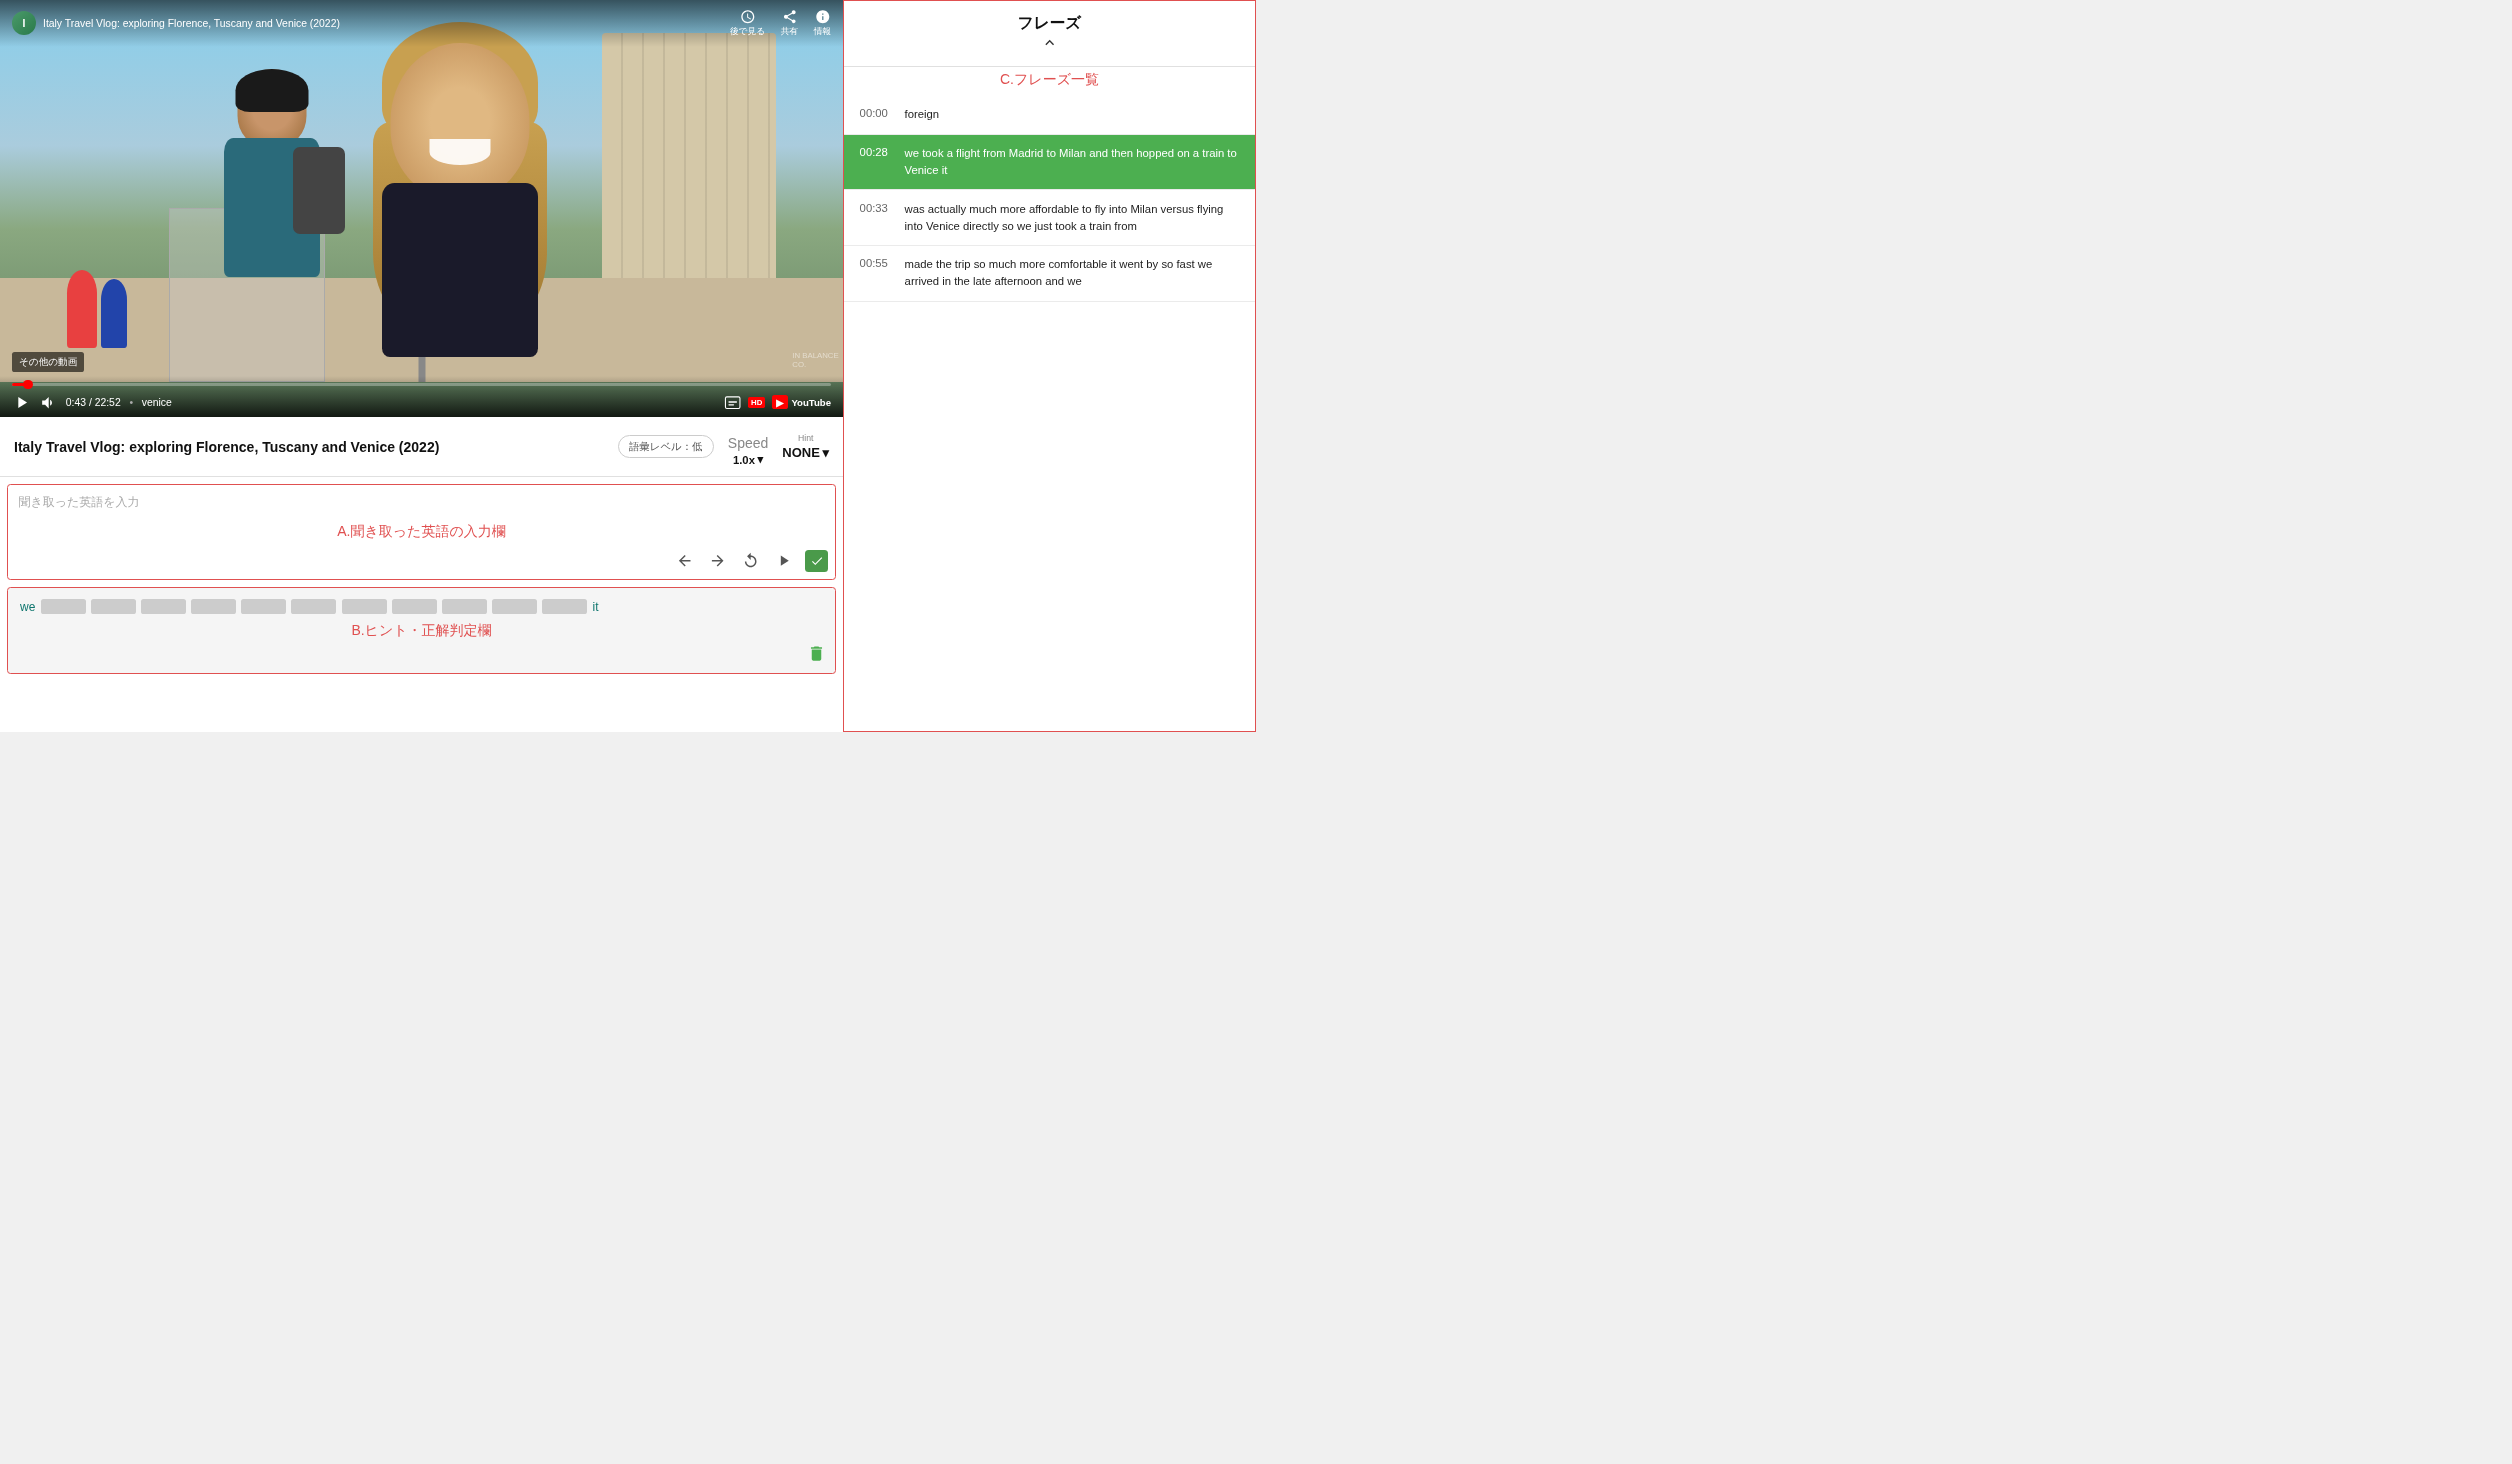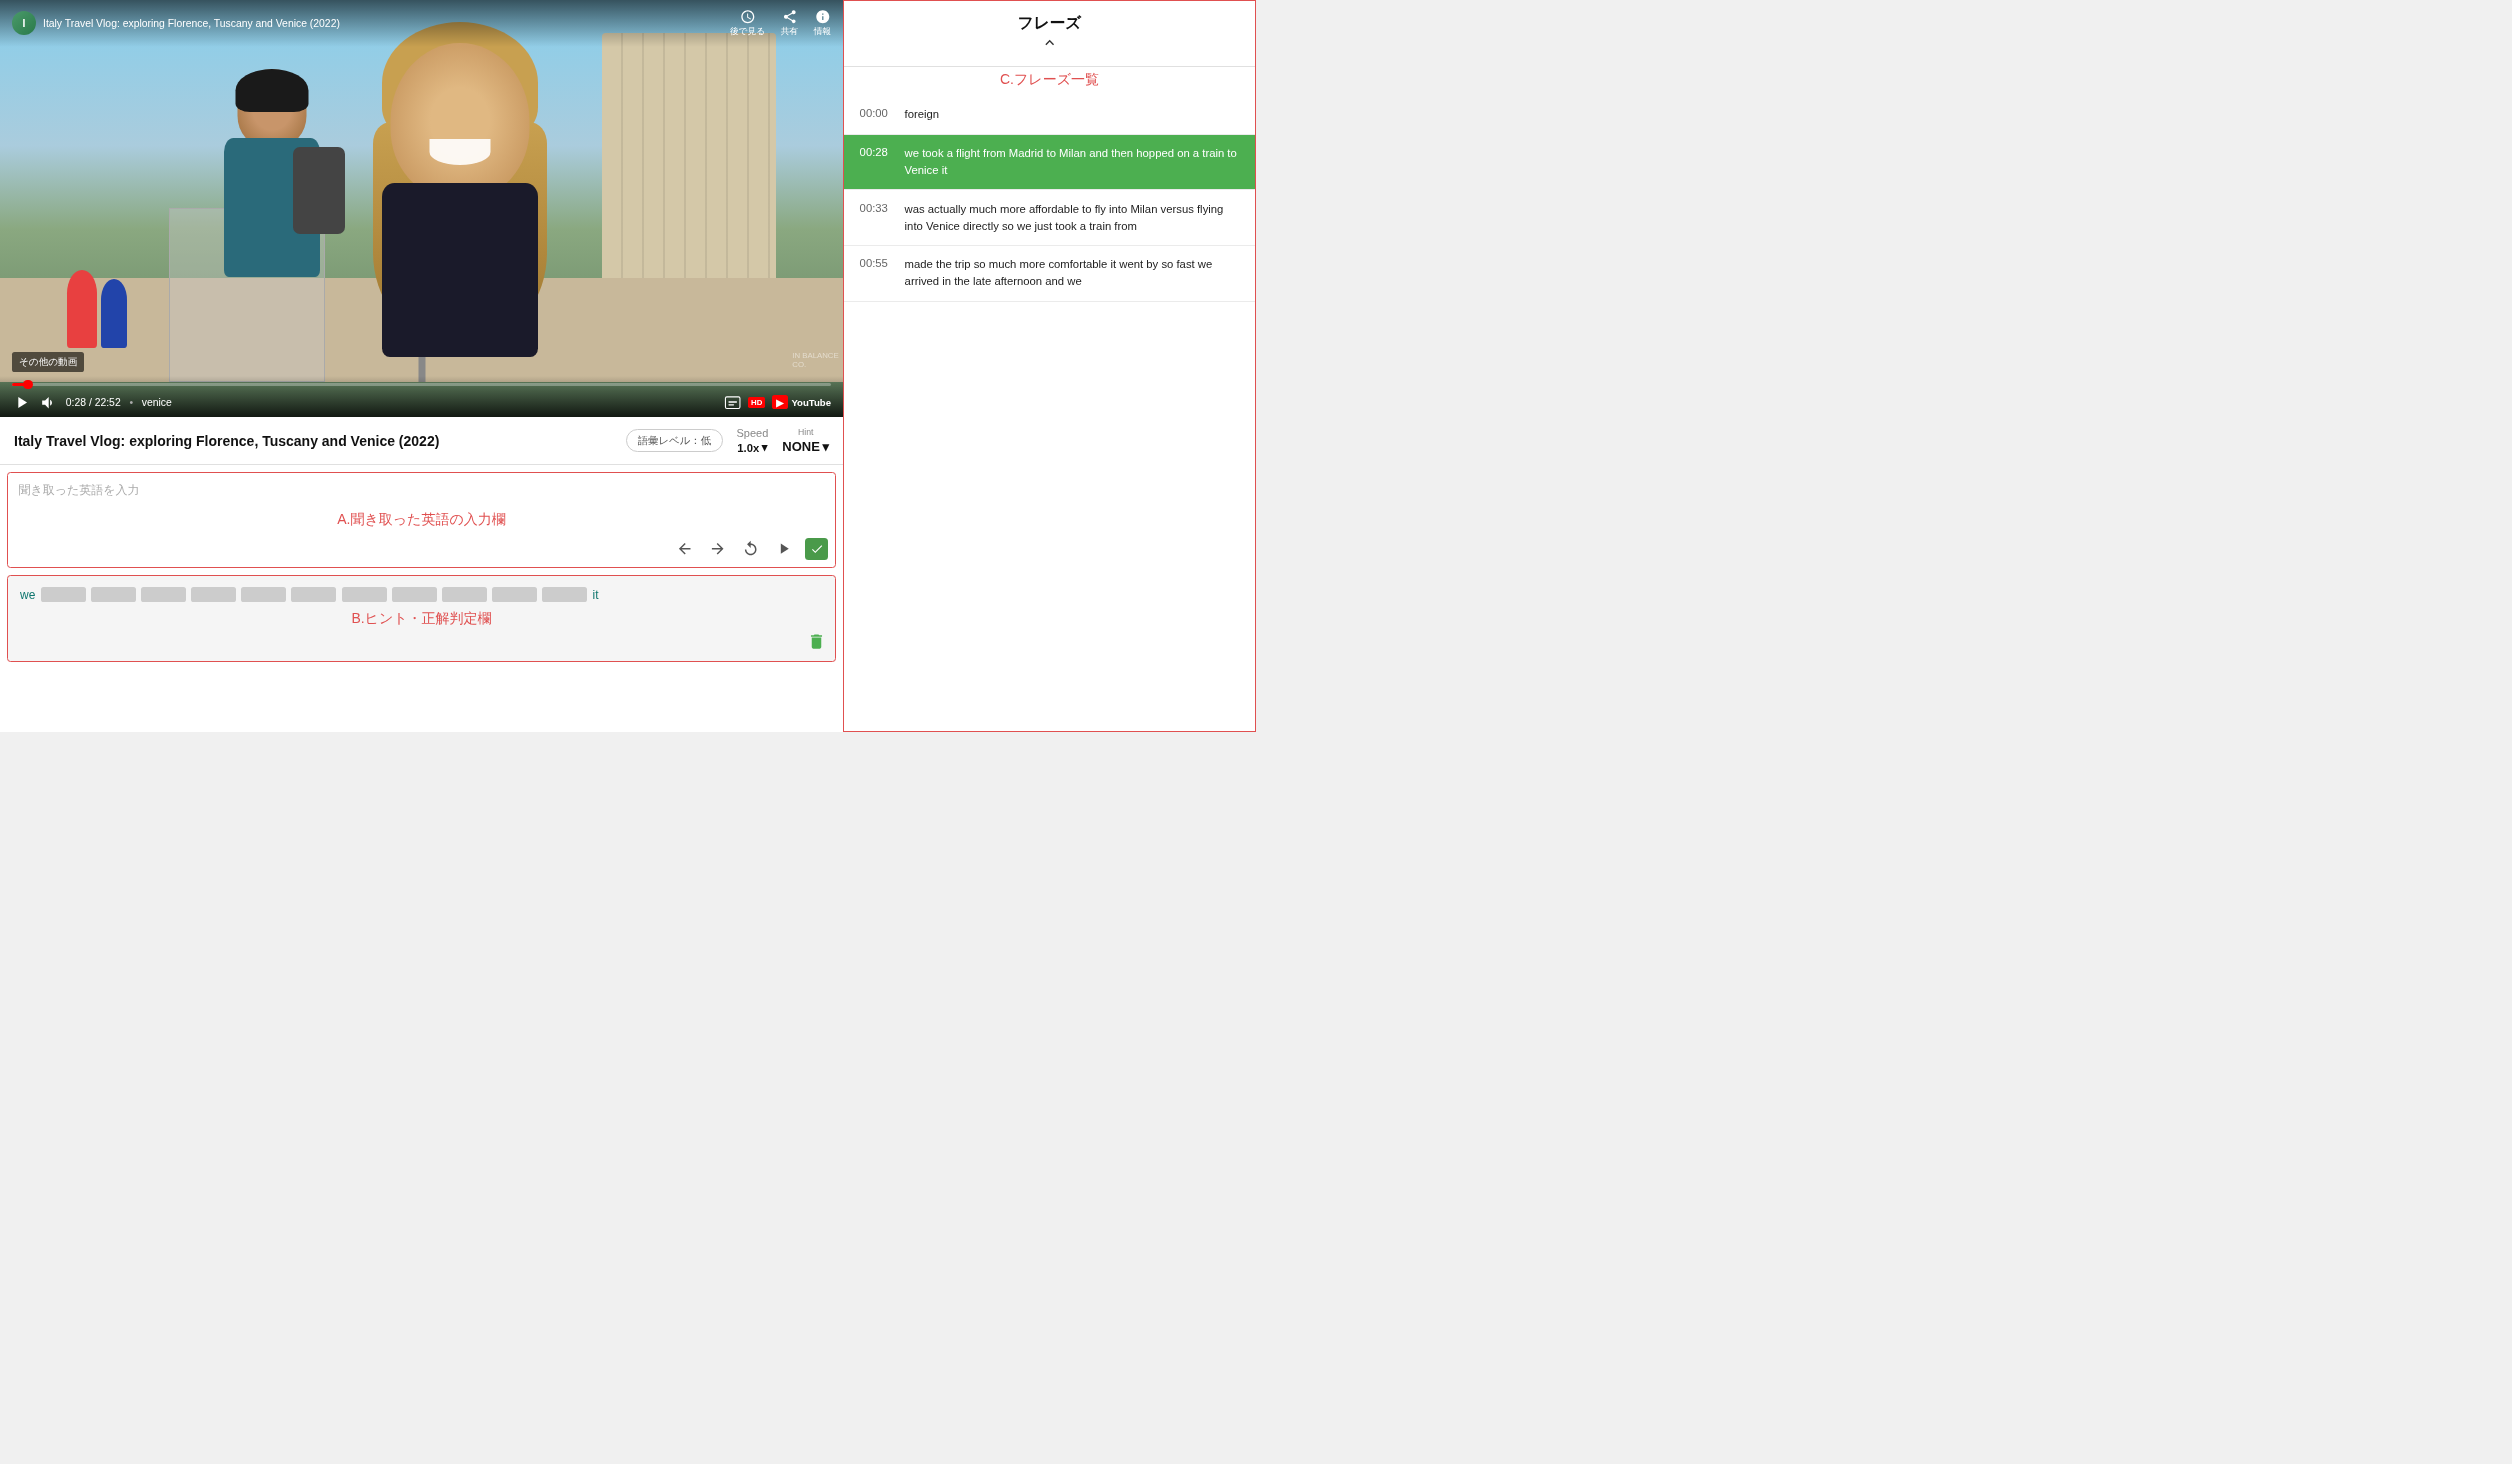--- a/index.html
+++ b/index.html
@@ -218,22 +218,23 @@
       font-size: 10.4px;
       color: #555;
     }
     .speed-control {
       display: flex;
       flex-direction: column;
       align-items: center;
       gap: 1.7px;
     }
     .speed-label {
-      font-size: 11px;
+      font-size: 14px;
       color: #888;
+      margin-top: 8px;
     }
     .speed-value {
       display: flex;
       align-items: center;
       gap: 2.6px;
       font-size: 11.3px;
       font-weight: 600;
       color: #111;
       cursor: pointer;
     }
@@ -517,21 +518,21 @@
       </div>
       <div class="video-controls-row">
         <div class="controls-left">
           <svg class="play-btn" viewBox="0 0 24 24" fill="white">
               <path d="M8 5v14l11-7z"></path>
             </svg>
           <svg class="volume-btn" viewBox="0 0 24 24" fill="white">
               <path d="M3 9v6h4l5 5V4L7 9H3zm13.5 3c0-1.77-1.02-3.29-2.5-4.03v8.05c1.48-.73 2.5-2.25 2.5-4.02z"></path>
             </svg>
           <span class="time-display">
-            <span>0:28</span>
+            <span>0:43</span>
             /
             <span>22:52</span>
           </span>
           <span class="dot-separator">•</span>
           <span class="venice-label">venice</span>
         </div>
         <div class="controls-right">
           <svg class="ctrl-icon" viewBox="0 0 24 24" fill="white">
               <rect x="2" y="4" width="20" height="16" rx="2" ry="2" fill="none" stroke="white" stroke-width="1.5"></rect>
               <rect x="6" y="10" width="12" height="2" rx="1" fill="white"></rect>

